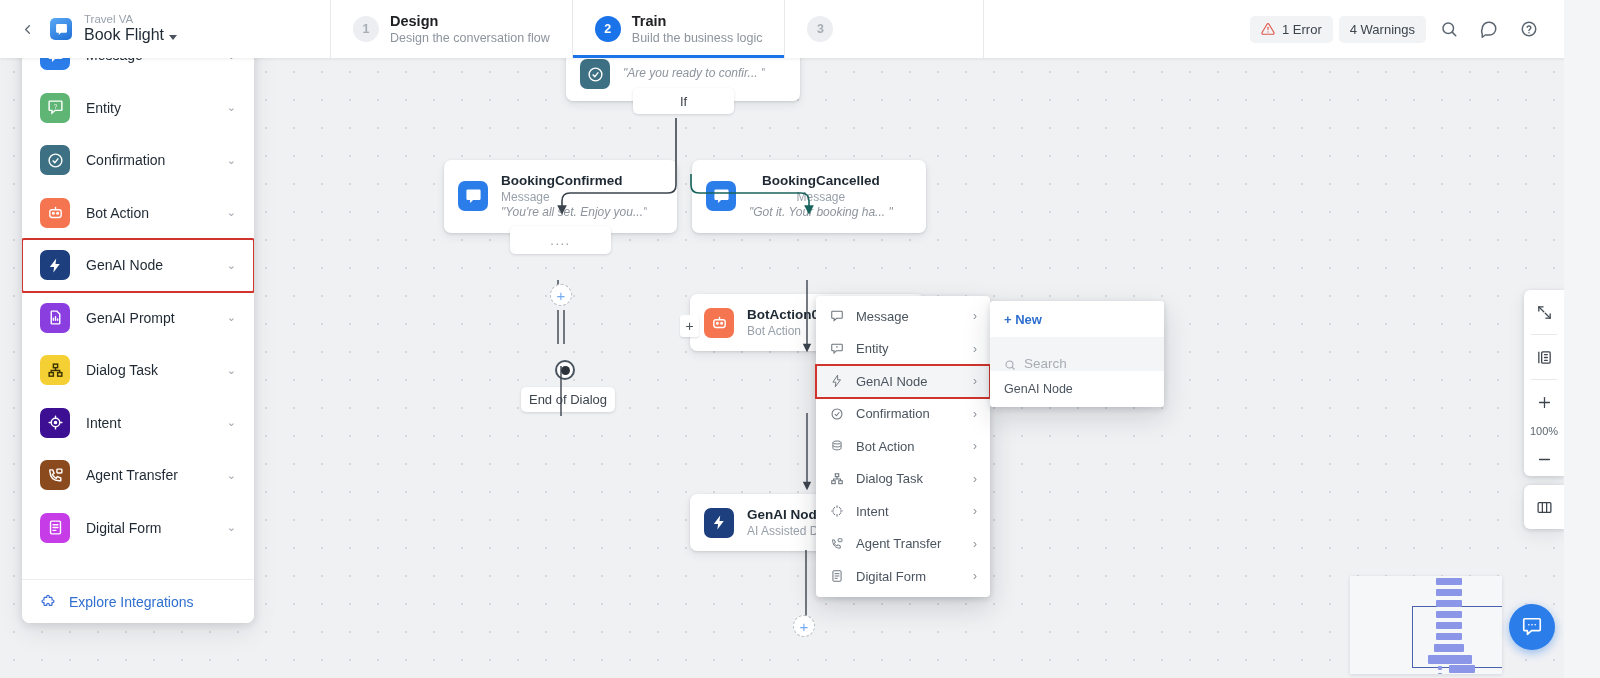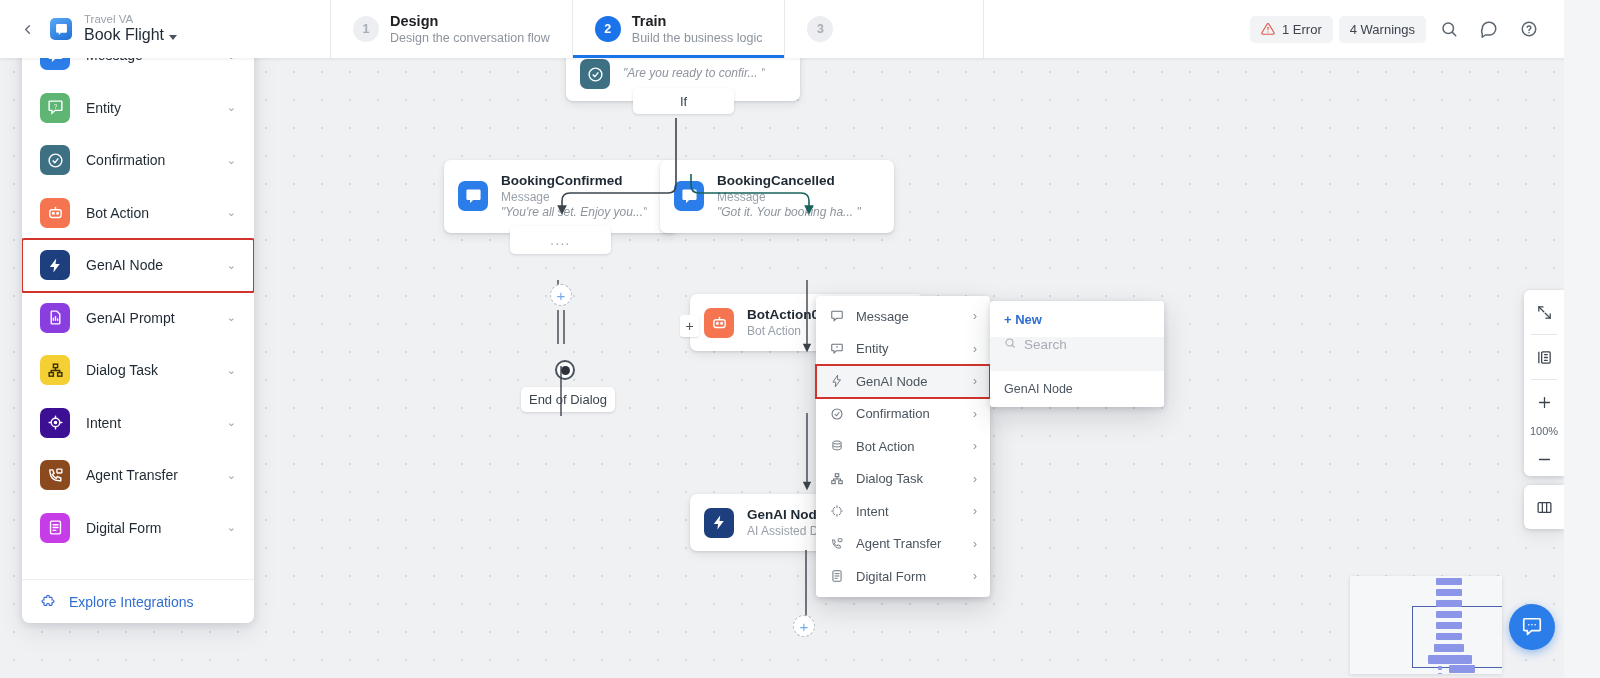--- a/index.html
+++ b/index.html
@@ -169,21 +169,21 @@
   .ctx-arrow { color:#8d949d;font-size:12px;line-height:1; }
 
   .submenu {
     position:absolute; left:990px; top:301px; width:174px;
     background:#fff;border-radius:3px;
     box-shadow:0 2px 6px rgba(16,24,40,.14), 0 10px 28px rgba(16,24,40,.15);
     z-index:50;
   }
   .sub-new { height:36px;display:flex;align-items:center;padding:17px 14px;font-size:13px;color:#2f6fd0;font-weight:600;cursor:pointer; }
   .sub-search {
-    height:34px;display:flex;align-items:flex-start;gap:8px;padding:0 14px;
+    height:34px;display:flex;align-items:flex-end;gap:8px;padding:0 14px;
     background:#f4f5f7;color:#a7adb5;font-size:13.5px;cursor:text;
   }
   .sub-search svg { width:12px;height:12px; }
   .sub-opt { height:36px;display:flex;align-items:center;padding:0 14px;font-size:12.5px;color:#4a545e;cursor:pointer; }
 
   
   .rtoolbar {
     position:absolute; right:0px; top:290px; width:40px;
     background:#fff;border-radius:6px 0 0 6px;
     box-shadow:0 1px 4px rgba(16,24,40,.14), 0 6px 18px rgba(16,24,40,.08);
@@ -361,21 +361,21 @@
             <path d="M20 2H4a2 2 0 0 0-2 2v11a2 2 0 0 0 2 2h3v4l4.5-4H20a2 2 0 0 0 2-2V4a2 2 0 0 0-2-2z"></path>
           </svg>
       </div>
       <div class="node-body">
         <div class="node-title">BookingConfirmed</div>
         <div class="node-type">Message</div>
         <div class="node-quote">"You're all set. Enjoy you..."</div>
       </div>
     </div>
 
-    <div class="node" style="left:660px; top:102px; width:234px;">
+    <div class="node" style="left:692px; top:102px; width:234px;text-align:center;">
       <div class="node-ico" style="background:#2b7de9;">
         <svg viewBox="0 0 24 24" fill="#fff">
             <path d="M20 2H4a2 2 0 0 0-2 2v11a2 2 0 0 0 2 2h3v4l4.5-4H20a2 2 0 0 0 2-2V4a2 2 0 0 0-2-2z"></path>
           </svg>
       </div>
       <div class="node-body">
         <div class="node-title">BookingCancelled</div>
         <div class="node-type">Message</div>
         <div class="node-quote">"Got it. Your booking ha... "</div>
       </div>

